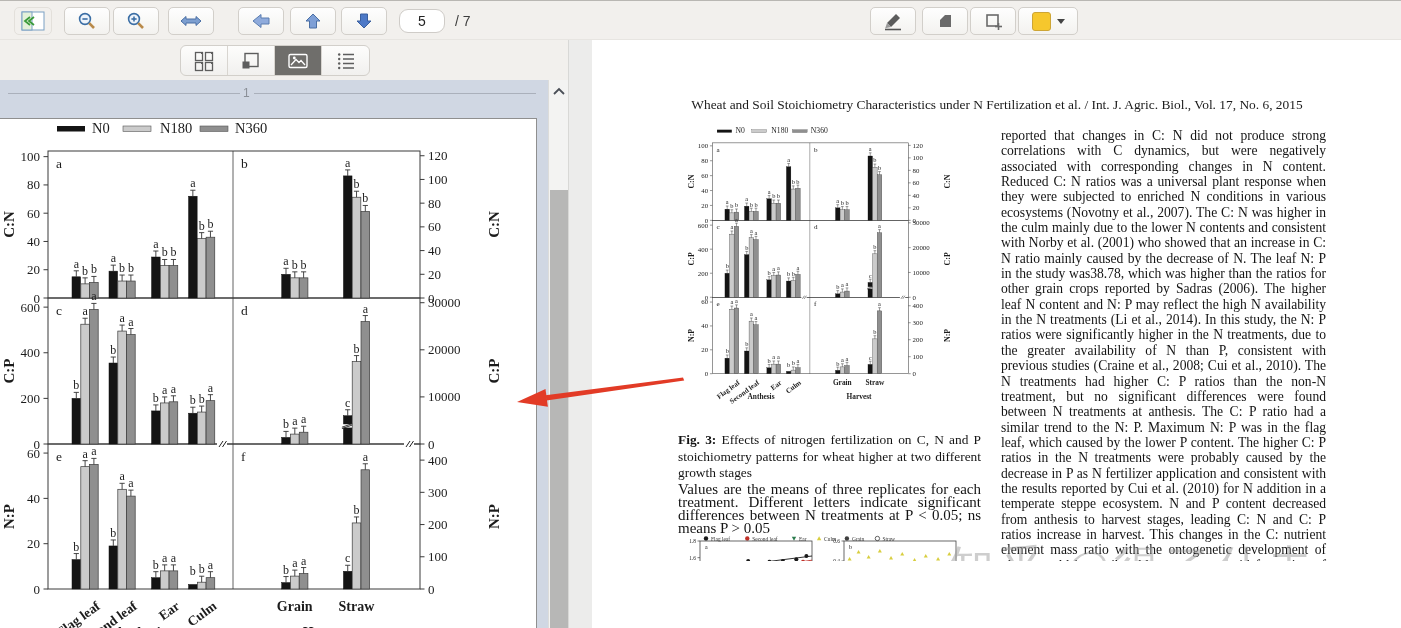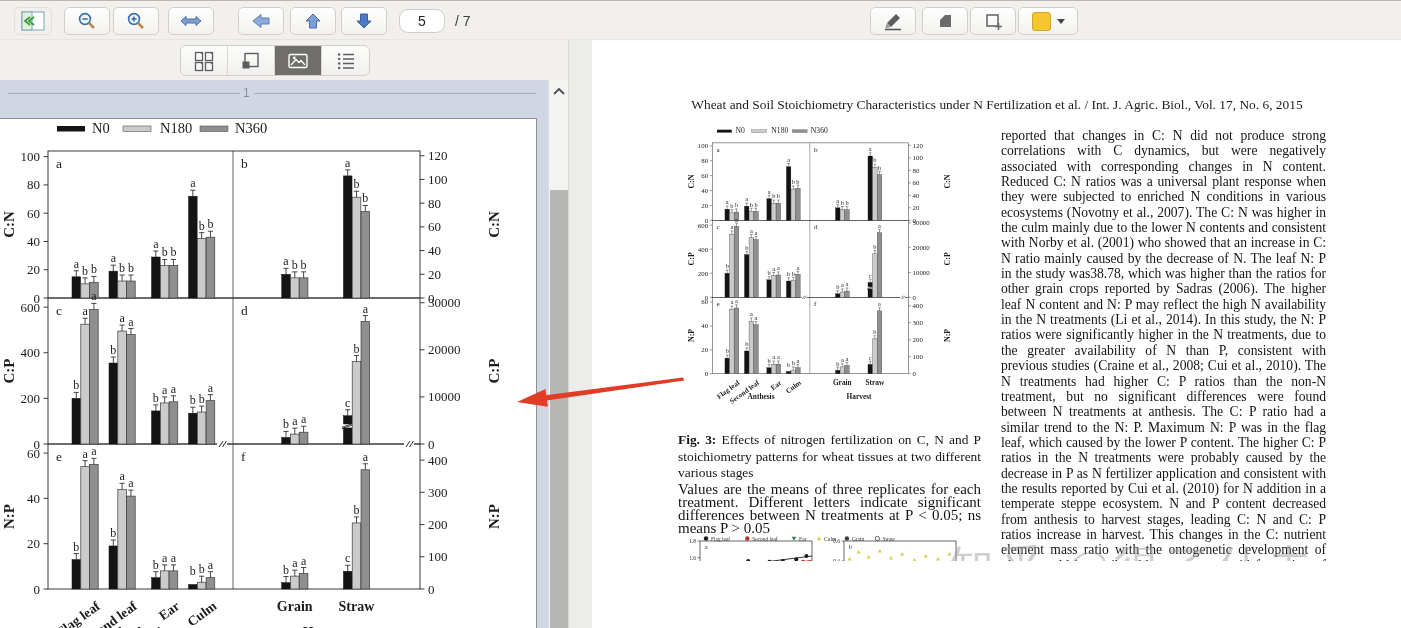--- a/index.html
+++ b/index.html
@@ -826,21 +826,21 @@
           <line x1="362.72" y1="344.77777777777777" x2="367.9200000000001" y2="344.77777777777777" stroke="#333" stroke-width="0.9"></line>
           <text x="365.32000000000005" y="341.77777777777777" font-size="12" fill="#1c1c1c" text-anchor="middle">a</text>
           <text x="356.42" y="492" font-size="14" fill="#1c1c1c" text-anchor="middle" font-weight="bold">Straw</text>
           <text x="140.5" y="518" font-size="14" fill="#1c1c1c" text-anchor="middle" font-weight="bold">Anthesis</text>
           <text x="326.5" y="518" font-size="14" fill="#1c1c1c" text-anchor="middle" font-weight="bold">Harvest</text>
         </g>
       </svg>
 
     <div class="capblock">
       <div class="capmain">
-        <b>Fig. 3:</b><span> Effects of nitrogen fertilization on C, N and P stoichiometry patterns for wheat tissues at two different various stages</span>
+        <b>Fig. 3:</b><span> Effects of nitrogen fertilization on C, N and P stoichiometry patterns for wheat higher at two different growth stages</span>
       </div>
       <div class="capnote">Values are the means of three replicates for each treatment. Different letters indicate significant differences between N treatments at P &lt; 0.05; ns means P &gt; 0.05</div>
     </div>
 
     <svg id="scatterFig" width="300" height="95" style="position:absolute;left:80px;top:493px;">
         <circle cx="34" cy="5.5" r="2.2" fill="#1a1a1a"></circle>
         <text x="39" y="8" font-size="5.4" fill="#333">Flag leaf</text>
         <circle cx="75.3" cy="5.5" r="2.2" fill="#c03028"></circle>
         <text x="80.3" y="8" font-size="5.4" fill="#333">Second leaf</text>
         <polygon points="122,7.7 119.8,3.7399999999999998 124.2,3.7399999999999998" fill="#2f7d4f"></polygon>

